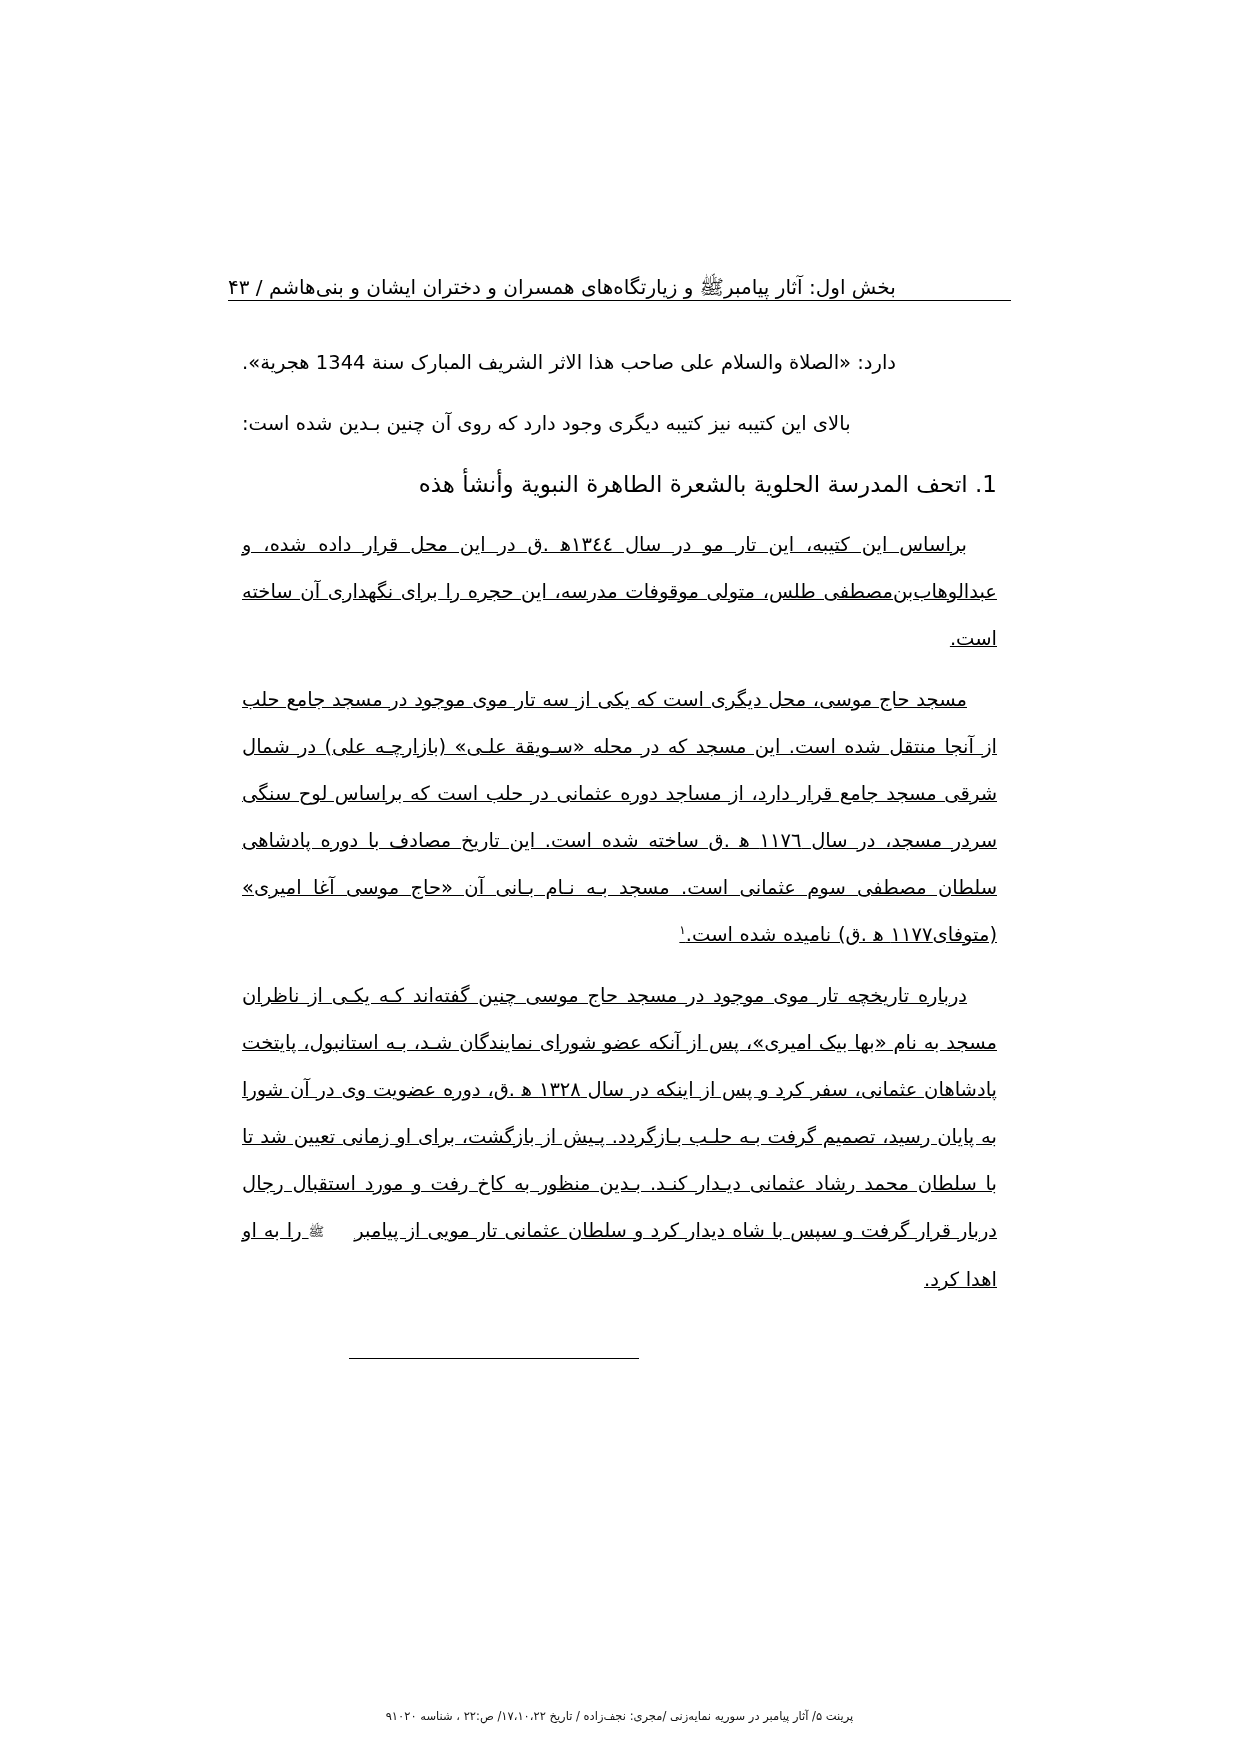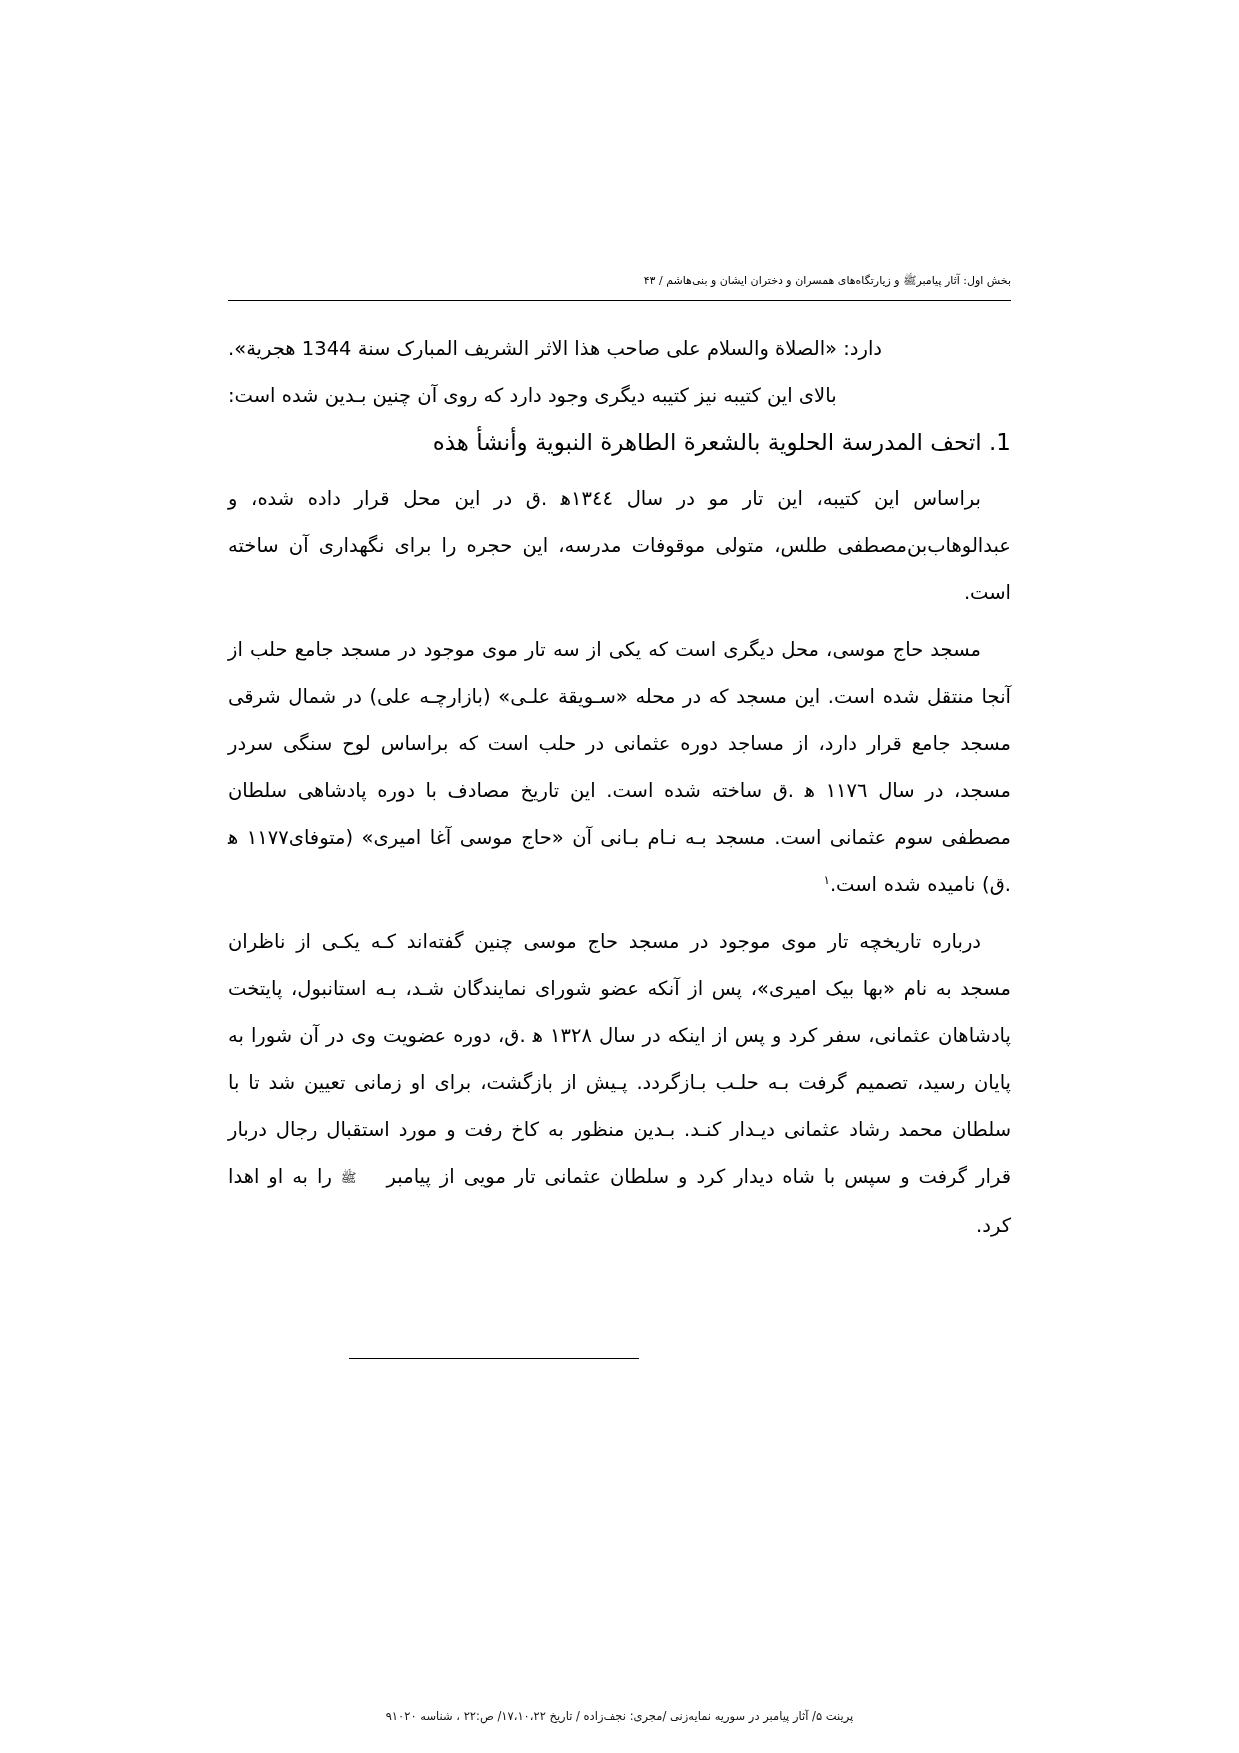--- a/index.html
+++ b/index.html
@@ -20,22 +20,22 @@
     box-sizing: border-box;
   }
 
   
   .running-header {
     position: absolute;
     top: 274px;
     right: 228px;
     left: 228px;
     direction: rtl;
-    text-align: right;
-    font-size: 11px;
+    text-align: left;
+    font-size: 20px;
     line-height: 1.3;
     letter-spacing: 0;
     white-space: nowrap;
   }
   .running-header .hdr-text {
     display: inline;
   }
   .header-rule {
     position: absolute;
     top: 300px;
@@ -50,21 +50,21 @@
     position: absolute;
     top: 325px;
     right: 228px;
     width: 783px;
     direction: rtl;
     text-align: justify;
     text-align-last: right;
   }
 
   p {
-    margin: 0;
+    margin: 14px;
     padding: 0;
   }
 
   .body-line,
   .para {
     font-size: 19.5px;
     line-height: 47px;
     text-align: justify;
     text-align-last: right;
     word-spacing: 0.5px;
@@ -84,20 +84,21 @@
     font-size: 23px;
     line-height: 46px;
     text-align: center;
     direction: rtl;
     white-space: nowrap;
   }
 
   .para {
     margin-top: 10px;
     text-indent: 30px;
+    text-decoration: underline;
   }
 
   .sup-note {
     font-size: 12px;
     vertical-align: super;
     line-height: 0;
   }
 
   
   .pbuh {

